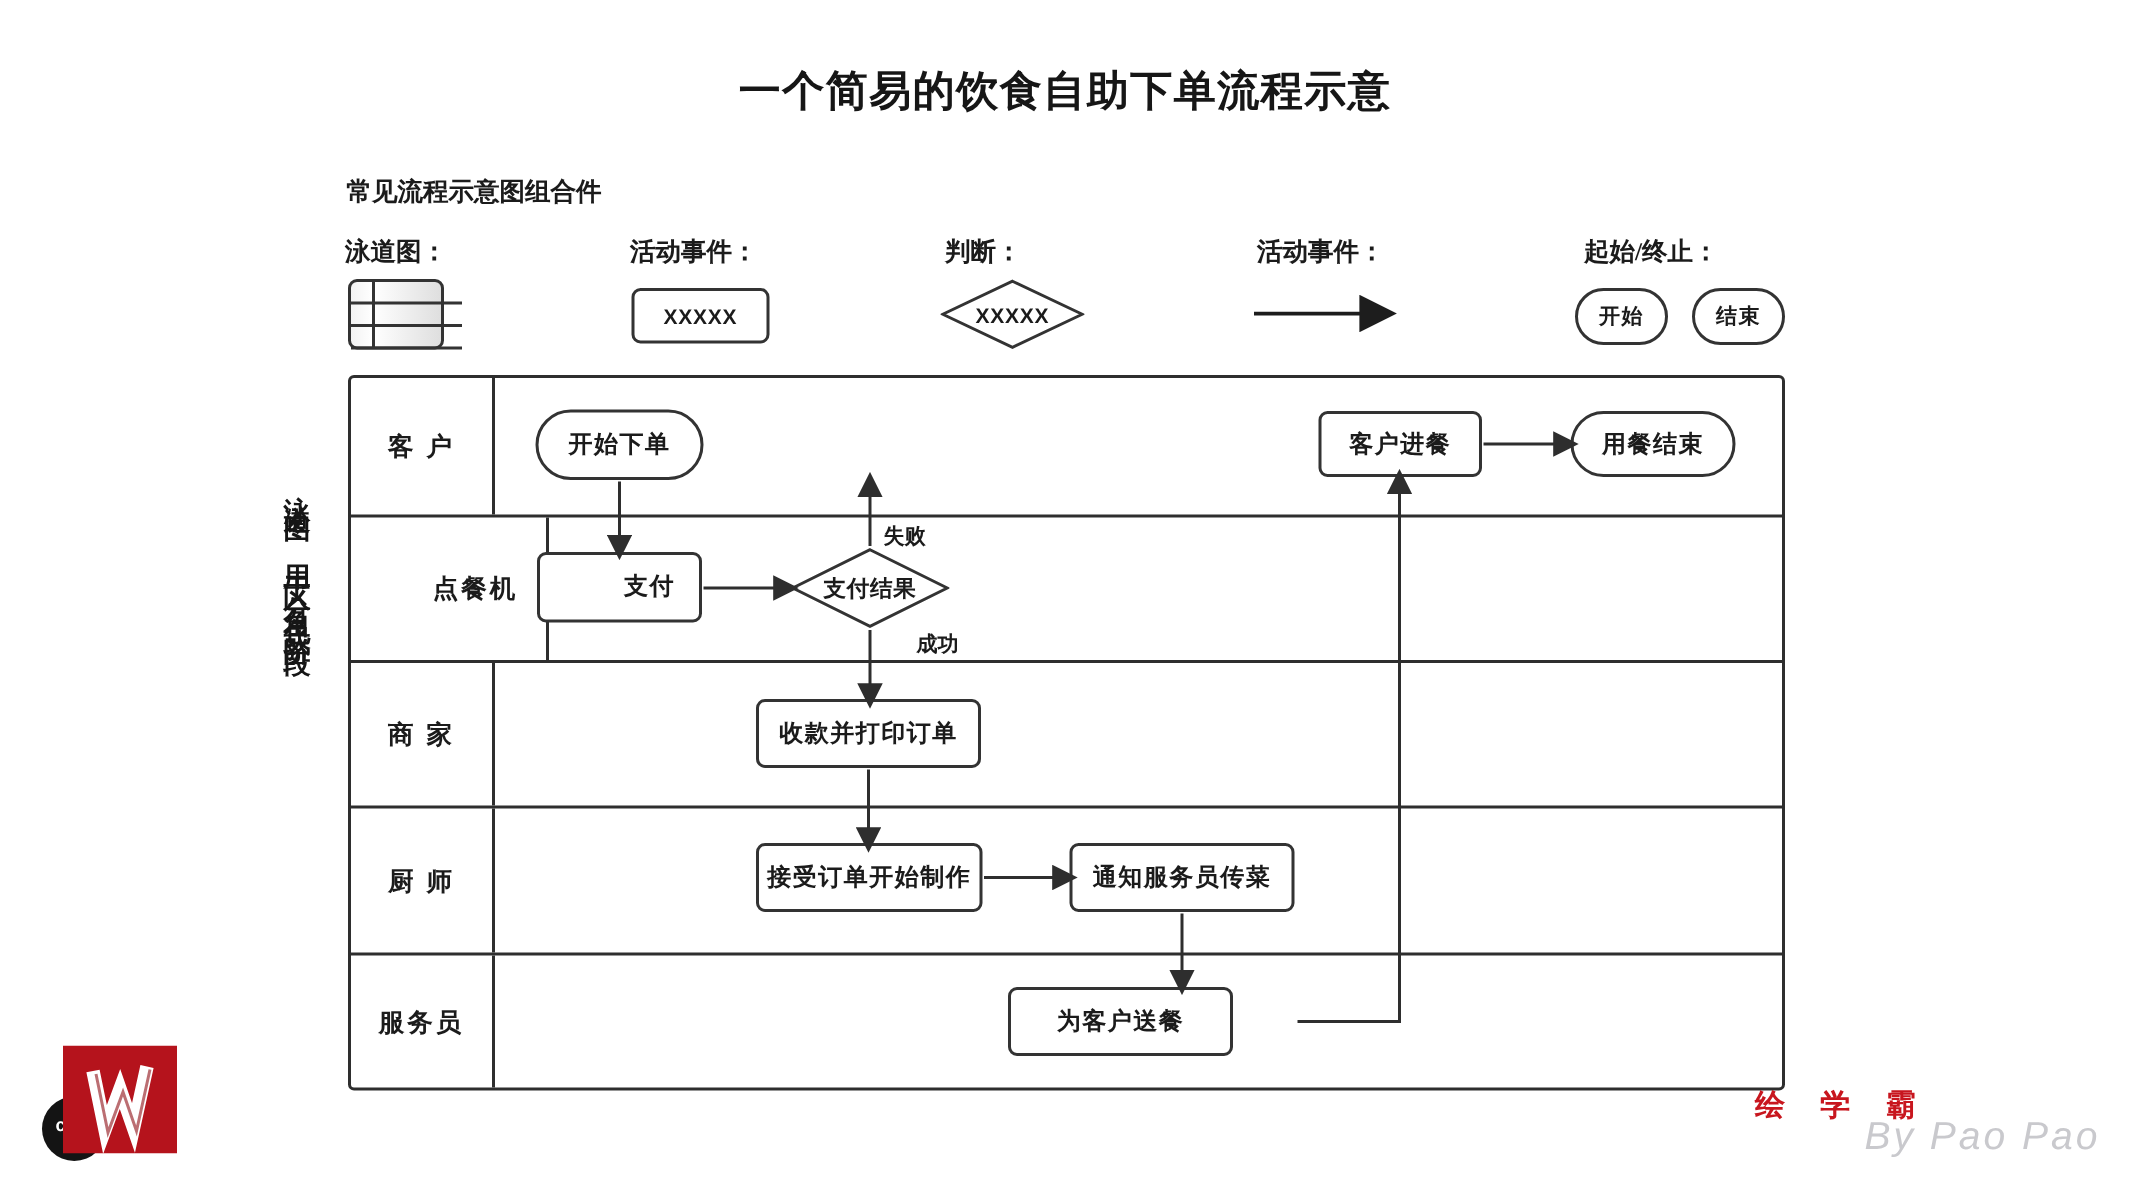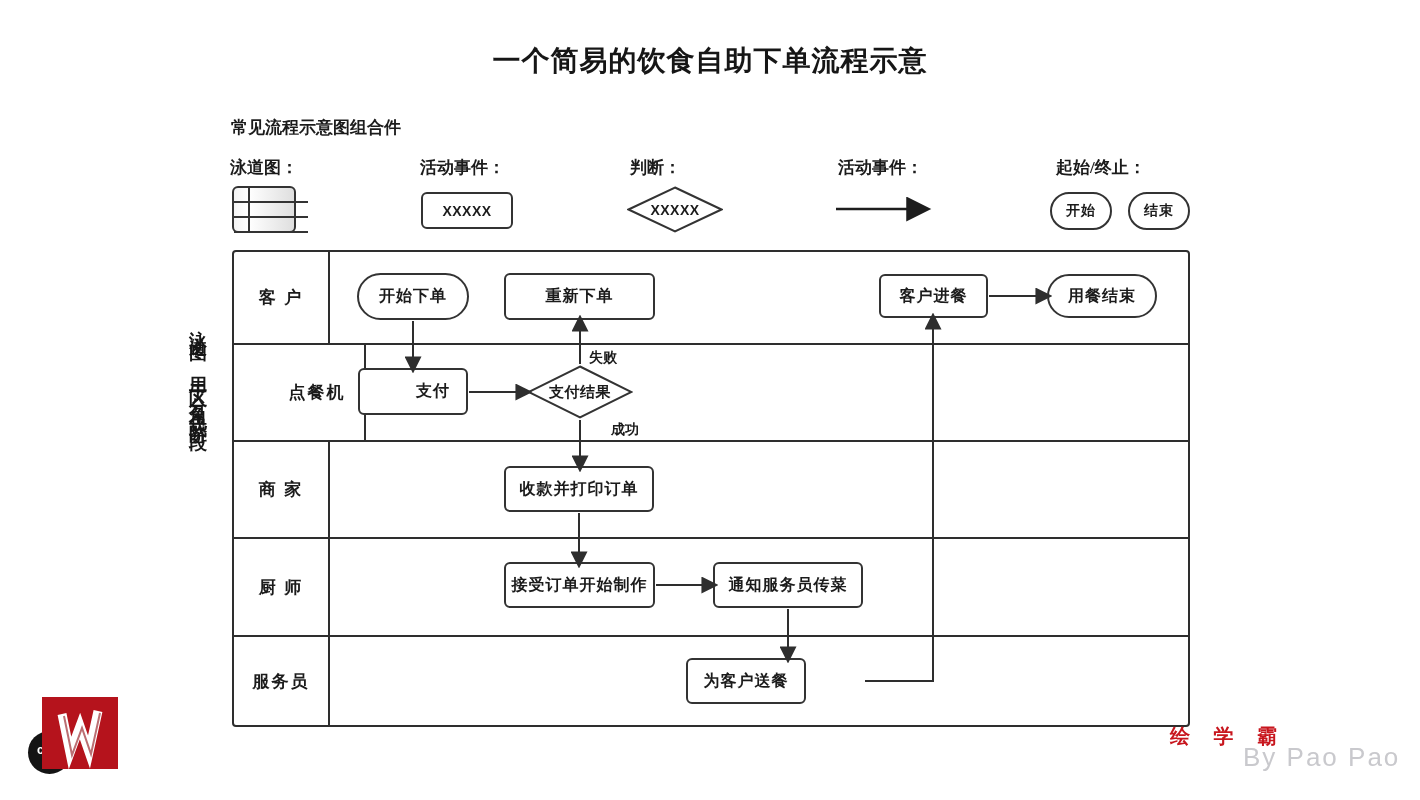--- a/index.html
+++ b/index.html
@@ -46,21 +46,21 @@
     white-space:pre;
   }
   .edge-label { font-size:14px; font-weight:bold; color:#1b1b1b; z-index:3; }
   .overlay { left:0; top:0; width:1420px; height:800px; z-index:3; pointer-events:none; }
   .brand-name {
     left:1170px; top:723px; font-size:20px; font-weight:bold;
     letter-spacing:9px; color:#c8161e; z-index:4; white-space:pre;
   }
   .byline {
     left:1243px; top:742px; font-size:26px; letter-spacing:2px;
-    color:#c9c9cd; z-index:4;
+    color:#c9c9cd; z-index:4;font-style:italic;
   }
   .logo-circle {
     left:28px; top:731px; width:43px; height:43px; border-radius:50%;
     background:#141414; z-index:4;
   }
   .logo-circle-mark {
     position:absolute; left:9px; top:12px; color:#fff; font-size:12px; font-weight:bold;
   }
   .logo-square { left:42px; top:697px; width:76px; height:72px; z-index:5; }
 </style>
@@ -125,36 +125,35 @@
     </div>
     <div class="lane" style="flex:1;text-align:center;">
       <div class="lane-label">服务员</div>
       <div class="lane-body"></div>
     </div>
   </div>
 
   <div class="abs side-note">泳道图　用于区分角色或阶段</div>
 
   <div class="abs shape-rect shape-oval" style="left:357px; top:273px; width:112px; height:47px;">开始下单</div>
-  <div class="abs shape-rect" style="left:504px; top:273px; width:151px; height:47px;">重新下单</div>
   <div class="abs shape-rect" style="left:879px; top:274px; width:109px; height:44px;">客户进餐</div>
   <div class="abs shape-rect shape-oval" style="left:1047px; top:274px; width:110px; height:44px;">用餐结束</div>
   <div class="abs shape-rect" style="left:358px; top:368px; width:110px; height:47px;padding-left:40px;">支付</div>
 
   <div class="abs diamond" style="left:527px; top:365px; width:106px; height:54px;">
     <svg width="106" height="54" viewBox="0 0 106 54">
       <polygon points="53,1.5 104.5,27 53,52.5 1.5,27" fill="#ffffff" stroke="#333" stroke-width="2"></polygon>
     </svg>
     <span>支付结果</span>
   </div>
 
   <div class="abs shape-rect" style="left:504px; top:466px; width:150px; height:46px;">收款并打印订单</div>
   <div class="abs shape-rect" style="left:504px; top:562px; width:151px; height:46px;">接受订单开始制作</div>
   <div class="abs shape-rect" style="left:713px; top:562px; width:150px; height:46px;">通知服务员传菜</div>
-  <div class="abs shape-rect" style="left:686px; top:658px; width:120px; height:46px;">为客户送餐</div>
+  <div class="abs shape-rect" style="left:672px; top:658px; width:150px; height:46px;">为客户送餐</div>
 
   <div class="abs edge-label" style="left:589px; top:349px;">失败</div>
   <div class="abs edge-label" style="left:591px; top:421px;margin-left:20px;">成功</div>
 
   <svg class="abs overlay" viewBox="0 0 1420 800">
     <defs>
       <marker id="arr" viewBox="0 0 10 10" refX="1.5" refY="5" markerWidth="8.5" markerHeight="8.5" orient="auto-start-reverse">
         <path d="M0,0 L10,5 L0,10 z" fill="#2e2e2e"></path>
       </marker>
       <marker id="arrBig" viewBox="0 0 10 10" refX="1.5" refY="5" markerWidth="12" markerHeight="10" orient="auto-start-reverse">

